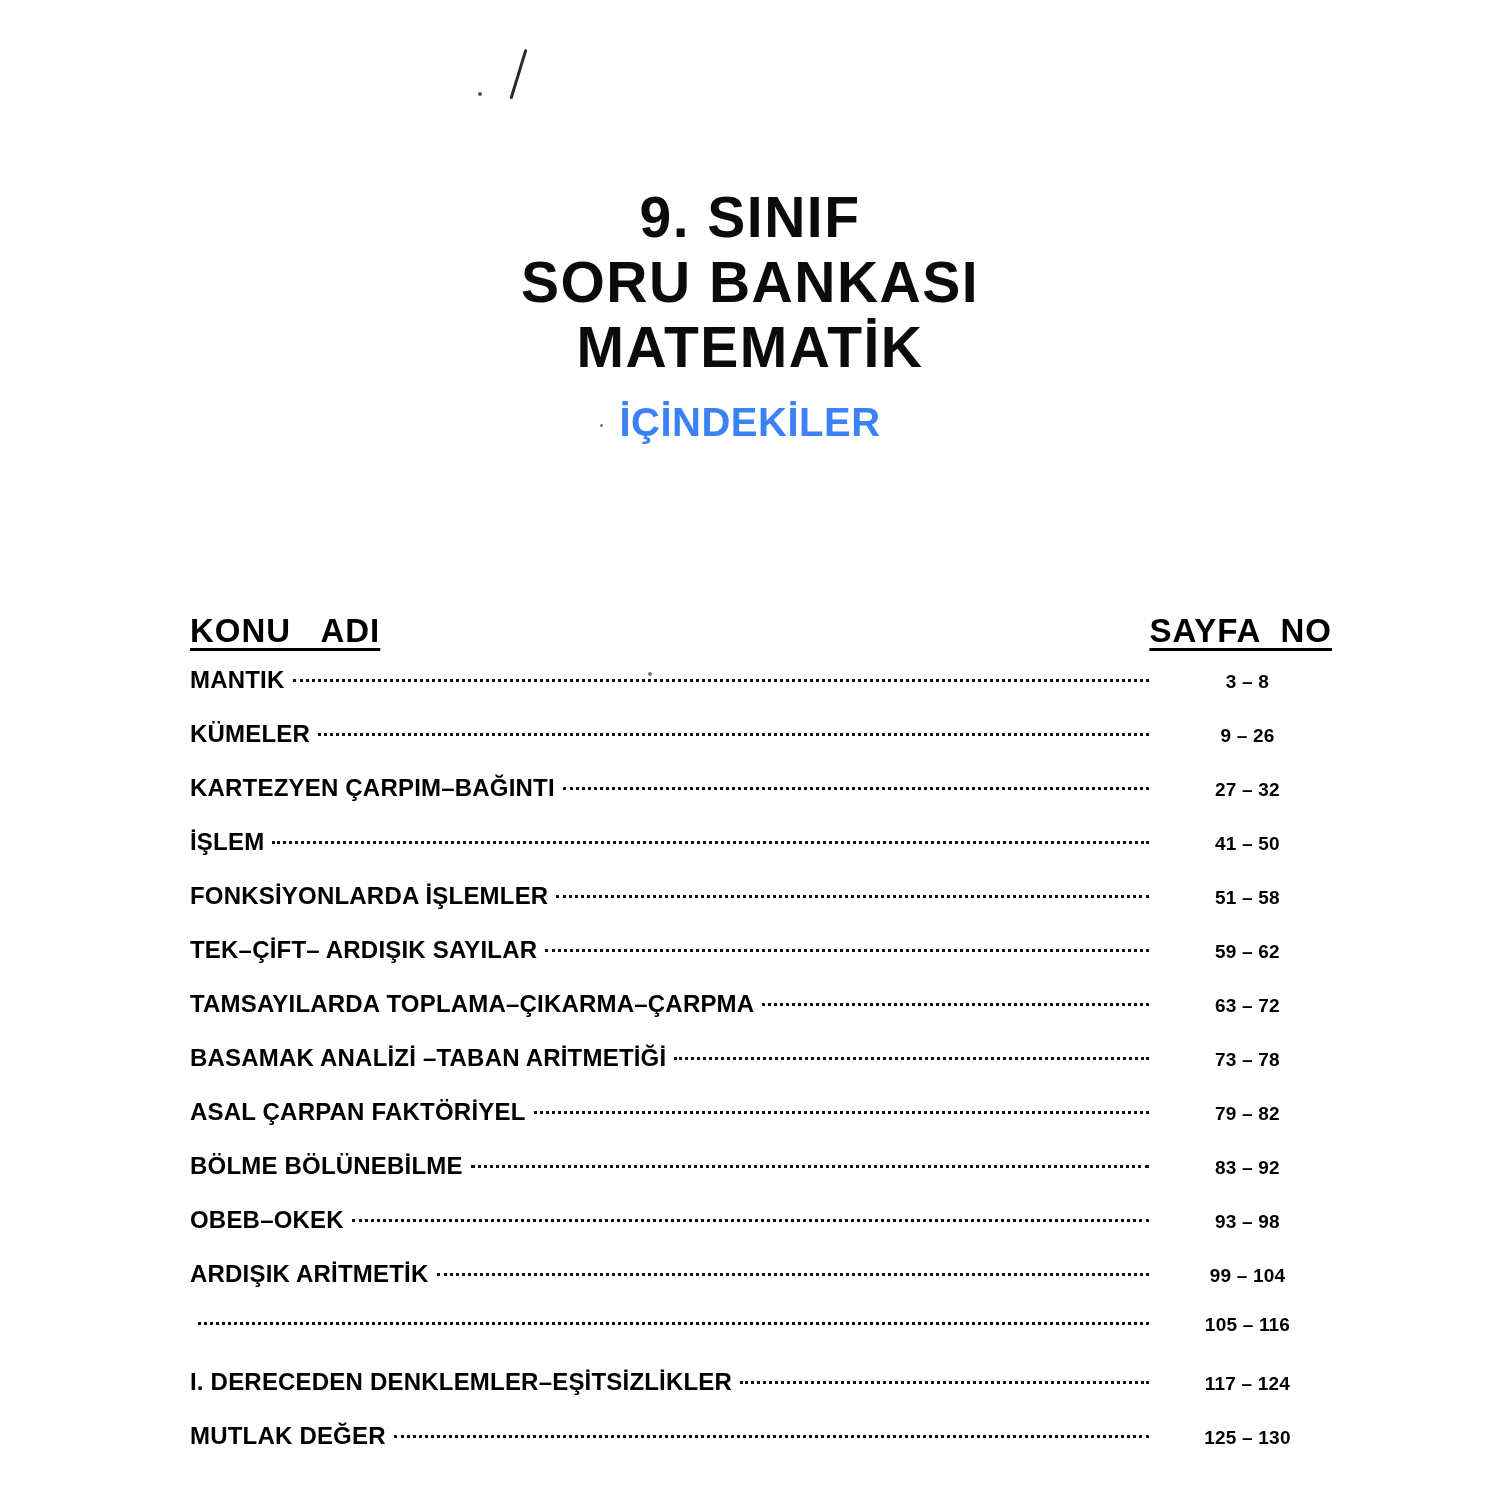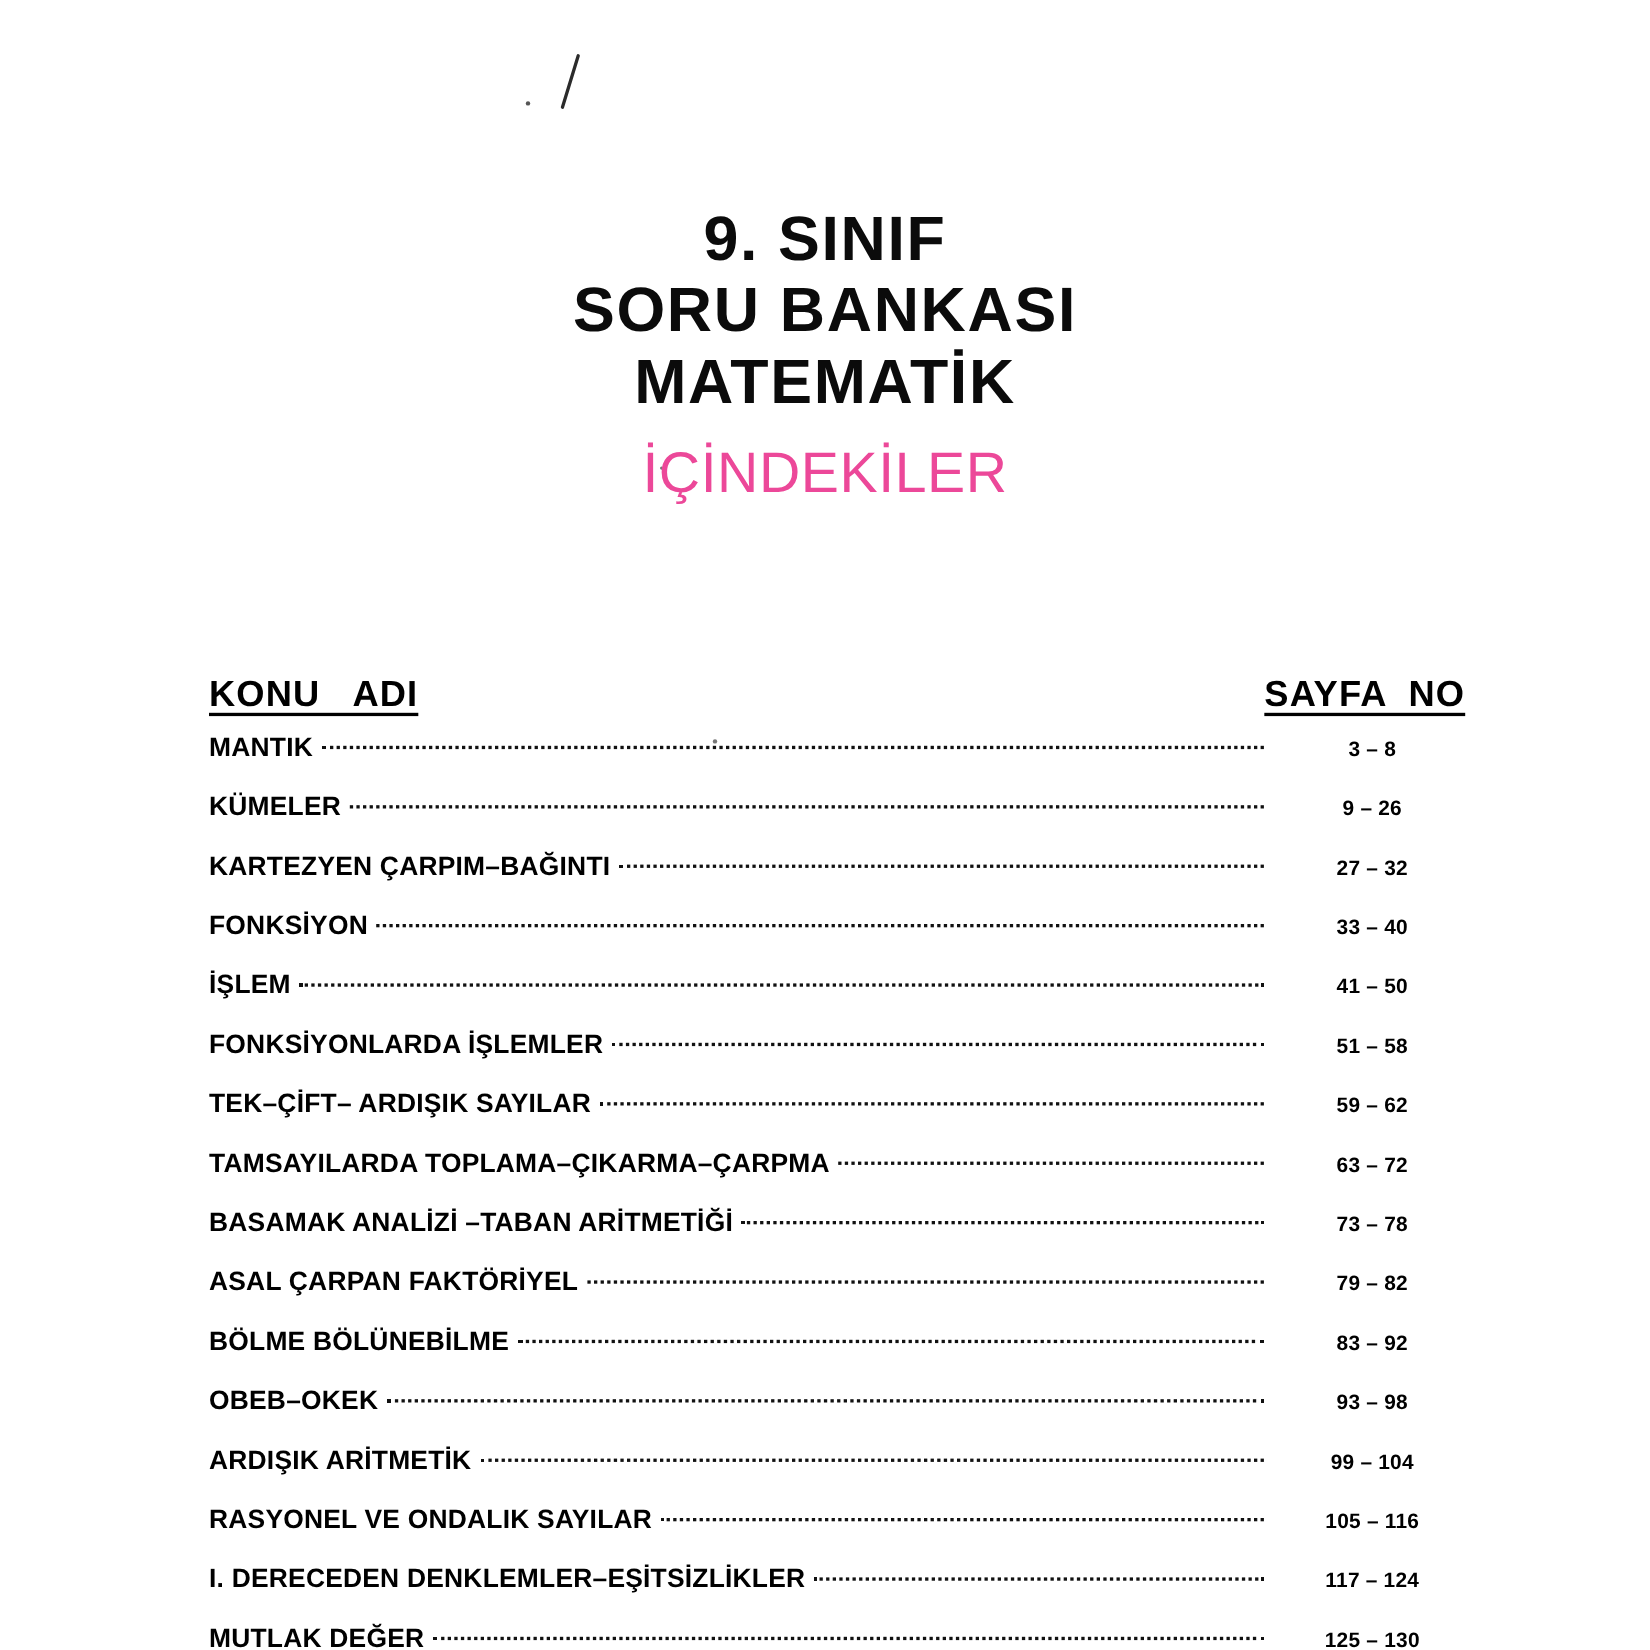--- a/index.html
+++ b/index.html
@@ -61,24 +61,24 @@
   }
   .title-line {
     font-size: 57px;
     font-weight: bold;
     letter-spacing: 1.5px;
     line-height: 65px;
     color: #0b0b0b;
   }
   .subtitle {
     margin-top: 20px;
-    font-size: 52px;
-    font-weight: normal;
+    font-size: 40px;
+    font-weight: bold;
     letter-spacing: 0.5px;
-    color: #ec4899;
+    color: #3b82f6;
   }
 
   .toc {
     position: absolute;
     left: 190px;
     top: 612px;
     width: 1150px;
   }
 
   .toc-head {
@@ -168,25 +168,20 @@
       <span class="toc-label">KÜMELER</span>
       <span class="toc-dots"></span>
       <span class="toc-pages">9 – 26</span>
     </div>
     <div class="toc-row">
       <span class="toc-label">KARTEZYEN ÇARPIM–BAĞINTI</span>
       <span class="toc-dots"></span>
       <span class="toc-pages">27 – 32</span>
     </div>
     <div class="toc-row">
-      <span class="toc-label">FONKSİYON</span>
-      <span class="toc-dots"></span>
-      <span class="toc-pages">33 – 40</span>
-    </div>
-    <div class="toc-row">
       <span class="toc-label">İŞLEM</span>
       <span class="toc-dots"></span>
       <span class="toc-pages">41 – 50</span>
     </div>
     <div class="toc-row">
       <span class="toc-label">FONKSİYONLARDA İŞLEMLER</span>
       <span class="toc-dots"></span>
       <span class="toc-pages">51 – 58</span>
     </div>
     <div class="toc-row">
@@ -218,21 +213,20 @@
       <span class="toc-label">OBEB–OKEK</span>
       <span class="toc-dots"></span>
       <span class="toc-pages">93 – 98</span>
     </div>
     <div class="toc-row">
       <span class="toc-label">ARDIŞIK ARİTMETİK</span>
       <span class="toc-dots"></span>
       <span class="toc-pages">99 – 104</span>
     </div>
     <div class="toc-row">
-      <span class="toc-label">RASYONEL VE ONDALIK SAYILAR</span>
       <span class="toc-dots"></span>
       <span class="toc-pages">105 – 116</span>
     </div>
     <div class="toc-row">
       <span class="toc-label">I. DERECEDEN DENKLEMLER–EŞİTSİZLİKLER</span>
       <span class="toc-dots"></span>
       <span class="toc-pages">117 – 124</span>
     </div>
     <div class="toc-row">
       <span class="toc-label">MUTLAK DEĞER</span>

